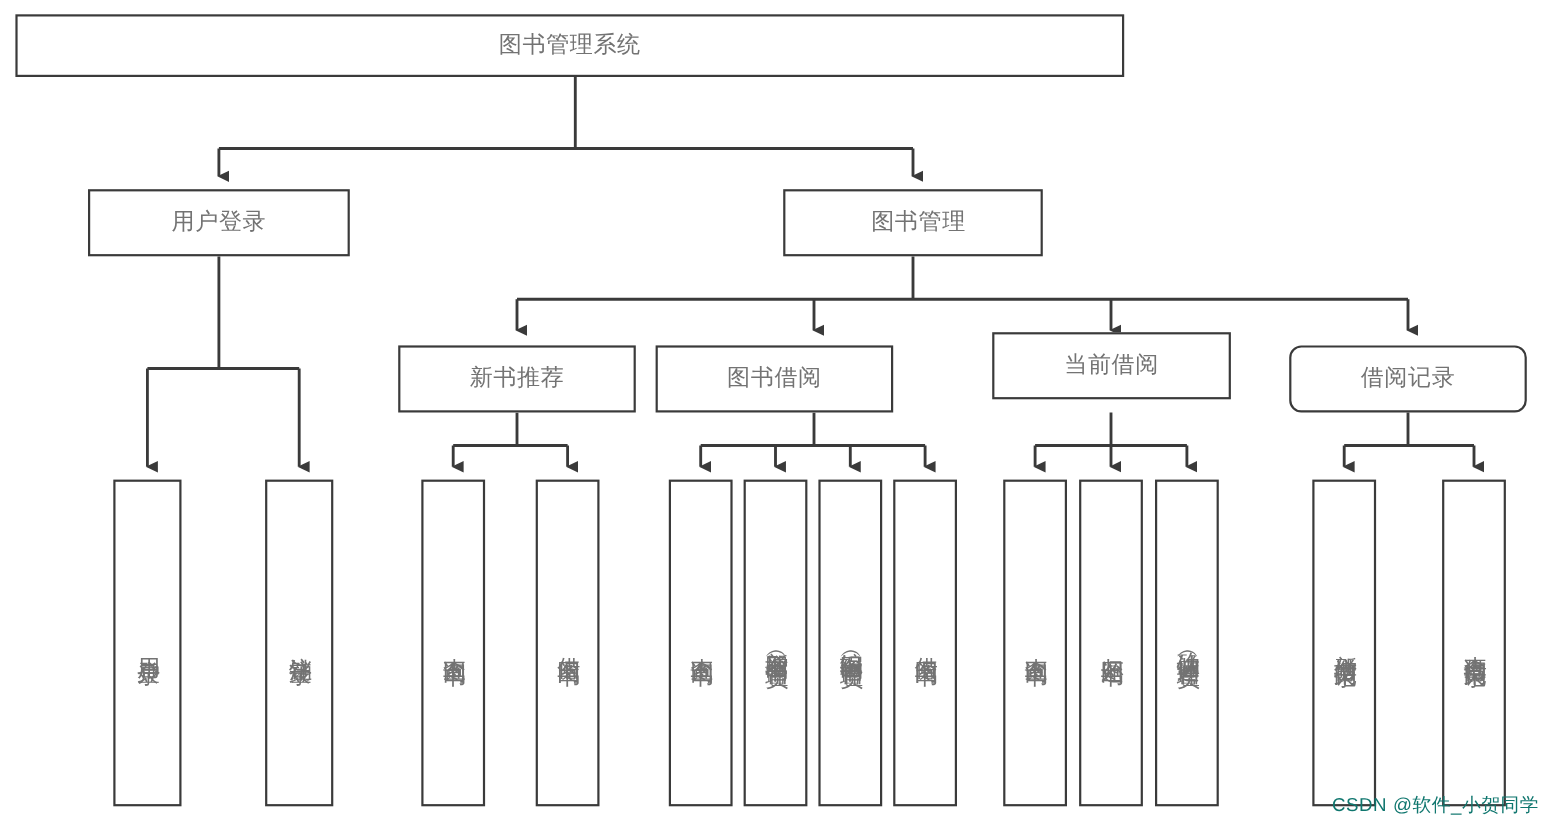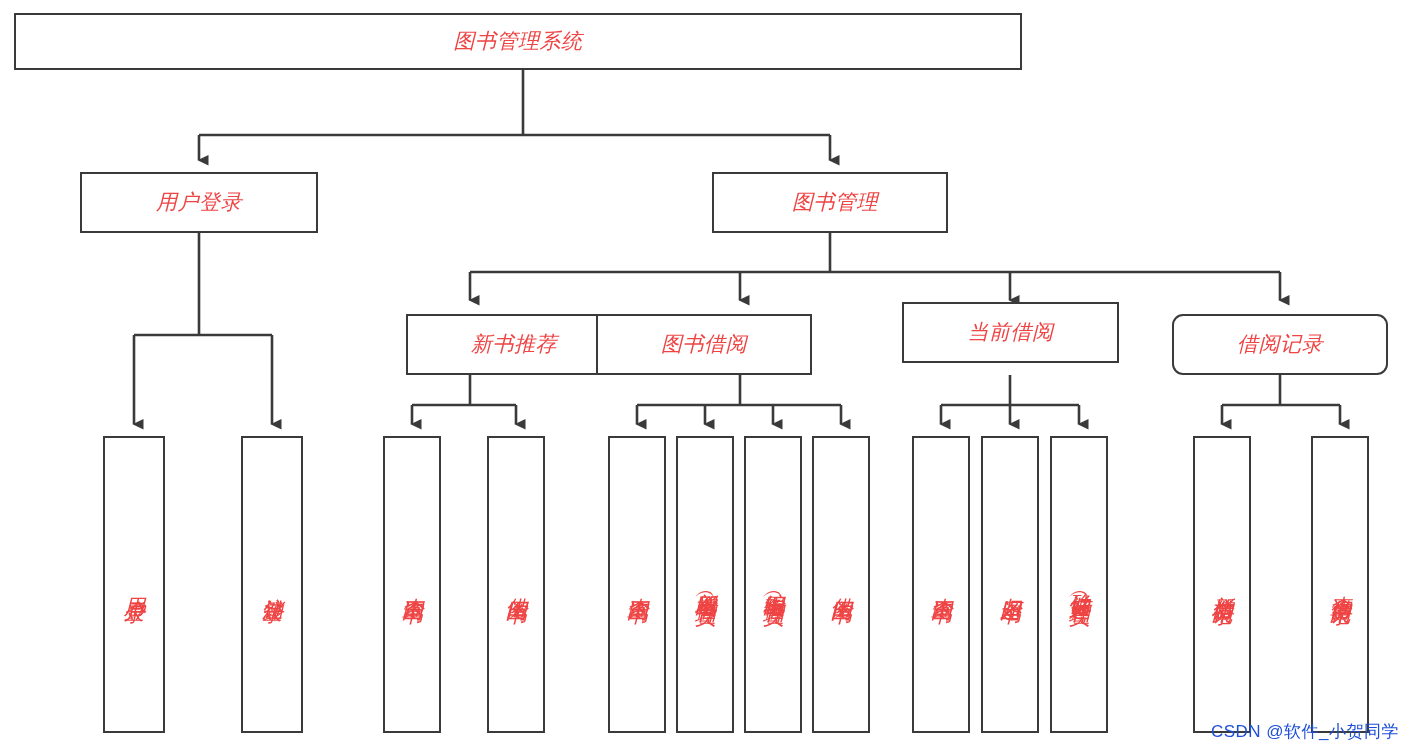--- a/index.html
+++ b/index.html
@@ -31,22 +31,21 @@
     display: flex;
     align-items: center;
     justify-content: center;
     color: #222222;
   }
   .node .lbl {
     font-size: 21px;
     line-height: 1.15;
     letter-spacing: 0.5px;
     white-space: nowrap;
-    color: #ef4444;
-    font-style: italic;
+    color: #737373;
   }
   .node.leaf {
     border-width: 2.5px;
     align-items: center;
     justify-content: center;
   }
   .node.leaf .lbl {
     writing-mode: vertical-rl;
     text-orientation: upright;
     font-size: 21px;
@@ -54,21 +53,21 @@
     letter-spacing: 2px;
     white-space: normal;
     text-align: center;
     max-height: 286px;
   }
   .watermark {
     position: absolute;
     right: 6px;
     bottom: 4px;
     font-size: 17px;
-    color: #1d4ed8;
+    color: #0f766e;
     letter-spacing: 0.5px;
     white-space: nowrap;
     user-select: none;
   }
 </style>
 </head>
 <body>
 
 <div id="canvas">
 
@@ -127,21 +126,21 @@
     <span class="lbl">图书管理系统</span>
   </div>
 
   <div class="node" style="left:80px; top:172px; width:238px; height:61px;">
     <span class="lbl">用户登录</span>
   </div>
   <div class="node" style="left:712px; top:172px; width:236px; height:61px;padding-left:10px;">
     <span class="lbl">图书管理</span>
   </div>
 
-  <div class="node" style="left:362px; top:314px; width:216px; height:61px;margin-left:44px;">
+  <div class="node" style="left:362px; top:314px; width:216px; height:61px;">
     <span class="lbl">新书推荐</span>
   </div>
   <div class="node" style="left:596px; top:314px; width:216px; height:61px;">
     <span class="lbl">图书借阅</span>
   </div>
   <div class="node" style="left:902px; top:302px; width:217px; height:61px;">
     <span class="lbl">当前借阅</span>
   </div>
   <div class="node" style="left:1172px; top:314px; width:216px; height:61px;border-radius:11px;">
     <span class="lbl">借阅记录</span>

